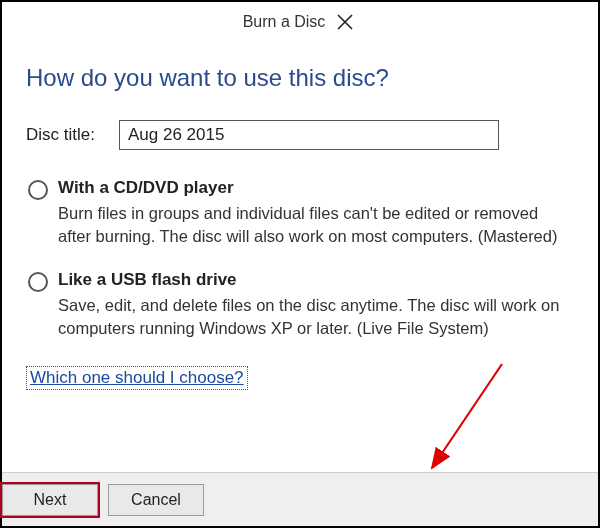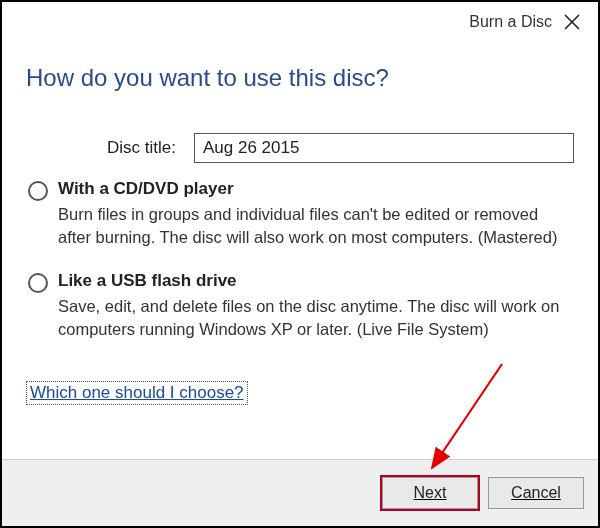--- a/index.html
+++ b/index.html
@@ -15,21 +15,21 @@
       height: 528px;
       border: 2px solid #000;
       background: #fff;
       display: flex;
       flex-direction: column;
       position: relative;
     }
     .titlebar {
       display: flex;
       align-items: center;
-      justify-content: flex-end;
+      justify-content: center;
       padding: 6px 6px 6px 14px;
       height: 40px;
     }
     .titlebar-title {
       font-size: 16px;
       color: #333;
     }
     .close-btn {
       width: 40px;
       height: 30px;
@@ -40,28 +40,27 @@
     }
     .close-btn svg { width: 16px; height: 16px; }
     .content {
       padding: 22px 24px 10px 24px;
       flex: 1;
     }
     .heading {
       font-size: 24px;
       color: #2a4b8d;
       font-weight: 400;
-      margin-bottom: 41px;
+      margin-bottom: 28px;
     }
     .title-row {
       display: flex;
       align-items: center;
-      gap: 18px;
-      margin-bottom: 16px;
-      justify-content: flex-end;
+      gap: 24px;
+      margin-bottom: 28px;
     }
     .title-label {
       font-size: 17px;
       color: #222;
     }
     .title-input {
       flex: 0 0 380px;
       height: 30px;
       border: 1px solid #555;
       padding: 14px 8px;
@@ -93,38 +92,36 @@
       color: #222;
       margin-bottom: 4px;
     }
     .opt-desc {
       font-size: 16.5px;
       color: #333;
       line-height: 1.4;
     }
     .help-link {
       display: inline-block;
-      margin-top: 18px;
+      margin-top: 4px;
       font-size: 17px;
       color: #1a4aa0;
       text-decoration: underline;
       border: 1px dotted #555;
       padding: 1px 3px;
       cursor: pointer;
     }
     .footer {
-      height: 67px;
+      height: 54px;
       border-top: 1px solid #ccc;
       background: #efefef;
       display: flex;
       align-items: center;
-      justify-content: flex-end;
       gap: 10px;
       padding-right: 14px;
-      text-decoration: underline;
     }
     .btn {
       min-width: 96px;
       height: 32px;
       background: #e9e9e9;
       border: 1px solid #9a9a9a;
       font-size: 16px;
       font-family: inherit;
       color: #222;
       cursor: pointer;

